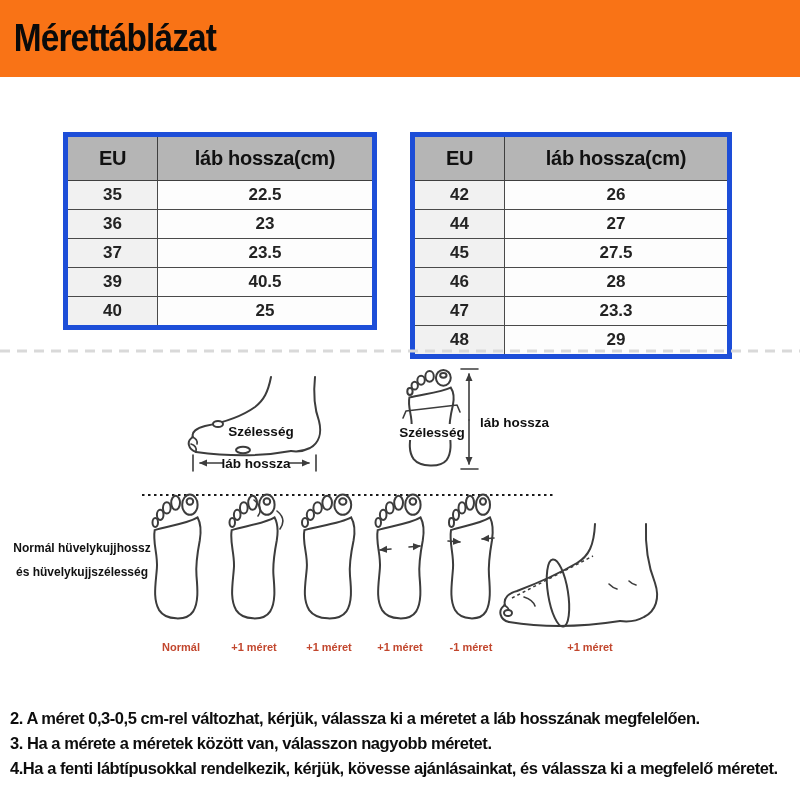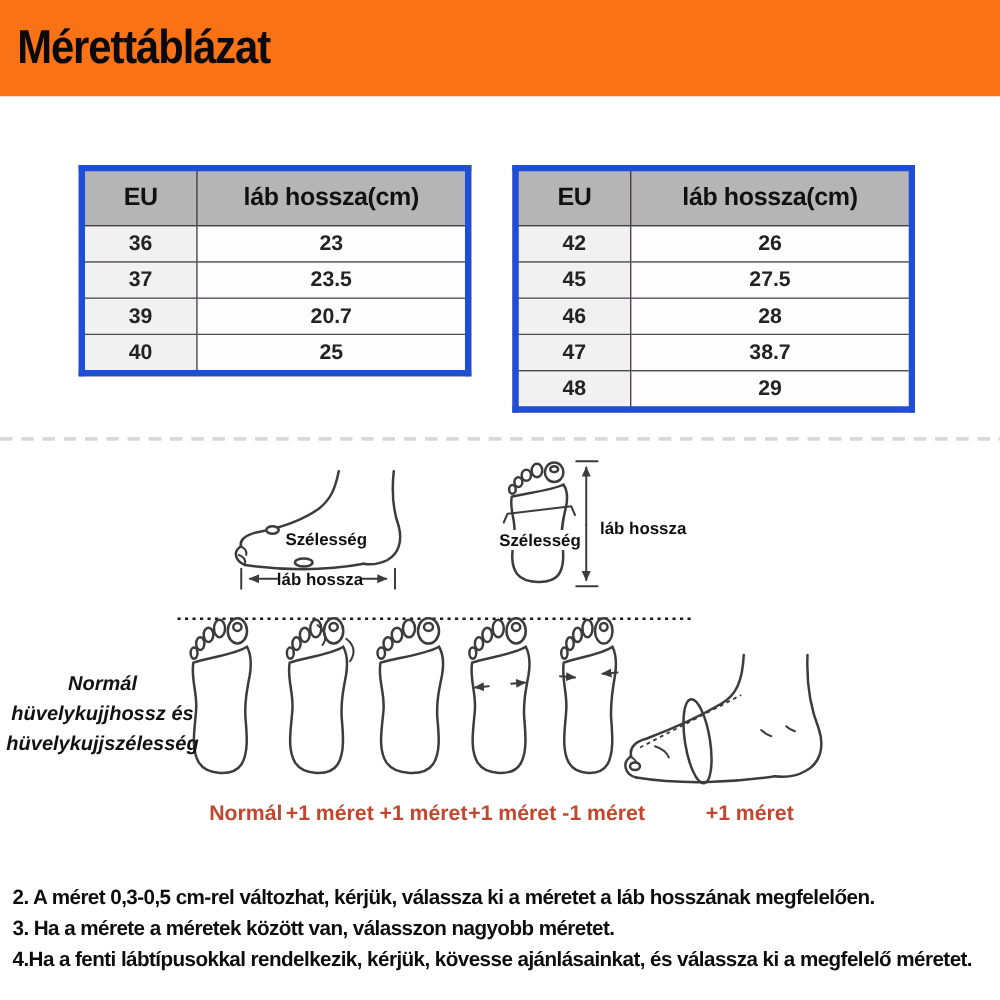--- a/index.html
+++ b/index.html
@@ -31,25 +31,25 @@
     font-size:17px;font-weight:700;color:#232323;background:#fdfdfd;
   }
   table.size-table td.eu{background:#f1f1f1}
   .diagram{position:absolute;left:0;top:340px;width:800px;height:335px}
   .ln{fill:none;stroke:#3c3c3c;stroke-width:2;stroke-linecap:round;stroke-linejoin:round}
   .wh{fill:#fff;stroke:#3c3c3c;stroke-width:2}
   .thin{fill:none;stroke:#3c3c3c;stroke-width:1.6;stroke-linecap:round}
   .diagram text{font-family:"Liberation Sans",sans-serif;font-weight:700;font-size:13.5px;fill:#101010}
   .foot-note{
     position:absolute;left:5px;top:536px;width:154px;text-align:center;
-    font-weight:700;font-size:16px;line-height:24px;color:#111;font-style:italic;
+    font-weight:700;font-size:12px;line-height:24px;color:#111;
   }
   #foot-labels span{
-    position:absolute;top:641px;width:90px;text-align:right;
-    font-size:17px;font-weight:700;
+    position:absolute;top:641px;width:90px;text-align:center;
+    font-size:11px;font-weight:700;
   }
   #notes{
     position:absolute;left:10px;top:706px;width:790px;
     font-weight:700;font-size:16.5px;line-height:25px;color:#0d0d0d;
     letter-spacing:-.45px;white-space:nowrap;
   }
 </style>
 </head>
 <body>
 
@@ -63,30 +63,34 @@
       <col>
     </colgroup>
     <thead>
       <tr>
         <th>EU</th>
         <th>láb hossza(cm)</th>
       </tr>
     </thead>
     <tbody>
       <tr>
+        <td class="eu">35</td>
+        <td>22.5</td>
+      </tr>
+      <tr>
         <td class="eu">36</td>
         <td>23</td>
       </tr>
       <tr>
         <td class="eu">37</td>
         <td>23.5</td>
       </tr>
       <tr>
         <td class="eu">39</td>
-        <td>20.7</td>
+        <td>40.5</td>
       </tr>
       <tr>
         <td class="eu">40</td>
         <td>25</td>
       </tr>
     </tbody>
   </table>
 <table class="size-table t-right">
     <colgroup>
       <col class="col-eu">
@@ -97,30 +101,34 @@
         <th>EU</th>
         <th>láb hossza(cm)</th>
       </tr>
     </thead>
     <tbody>
       <tr>
         <td class="eu">42</td>
         <td>26</td>
       </tr>
       <tr>
+        <td class="eu">44</td>
+        <td>27</td>
+      </tr>
+      <tr>
         <td class="eu">45</td>
         <td>27.5</td>
       </tr>
       <tr>
         <td class="eu">46</td>
         <td>28</td>
       </tr>
       <tr>
         <td class="eu">47</td>
-        <td>38.7</td>
+        <td>23.3</td>
       </tr>
       <tr>
         <td class="eu">48</td>
         <td>29</td>
       </tr>
     </tbody>
   </table>
 
 <svg class="diagram" viewBox="0 340 800 335">
   <defs>

